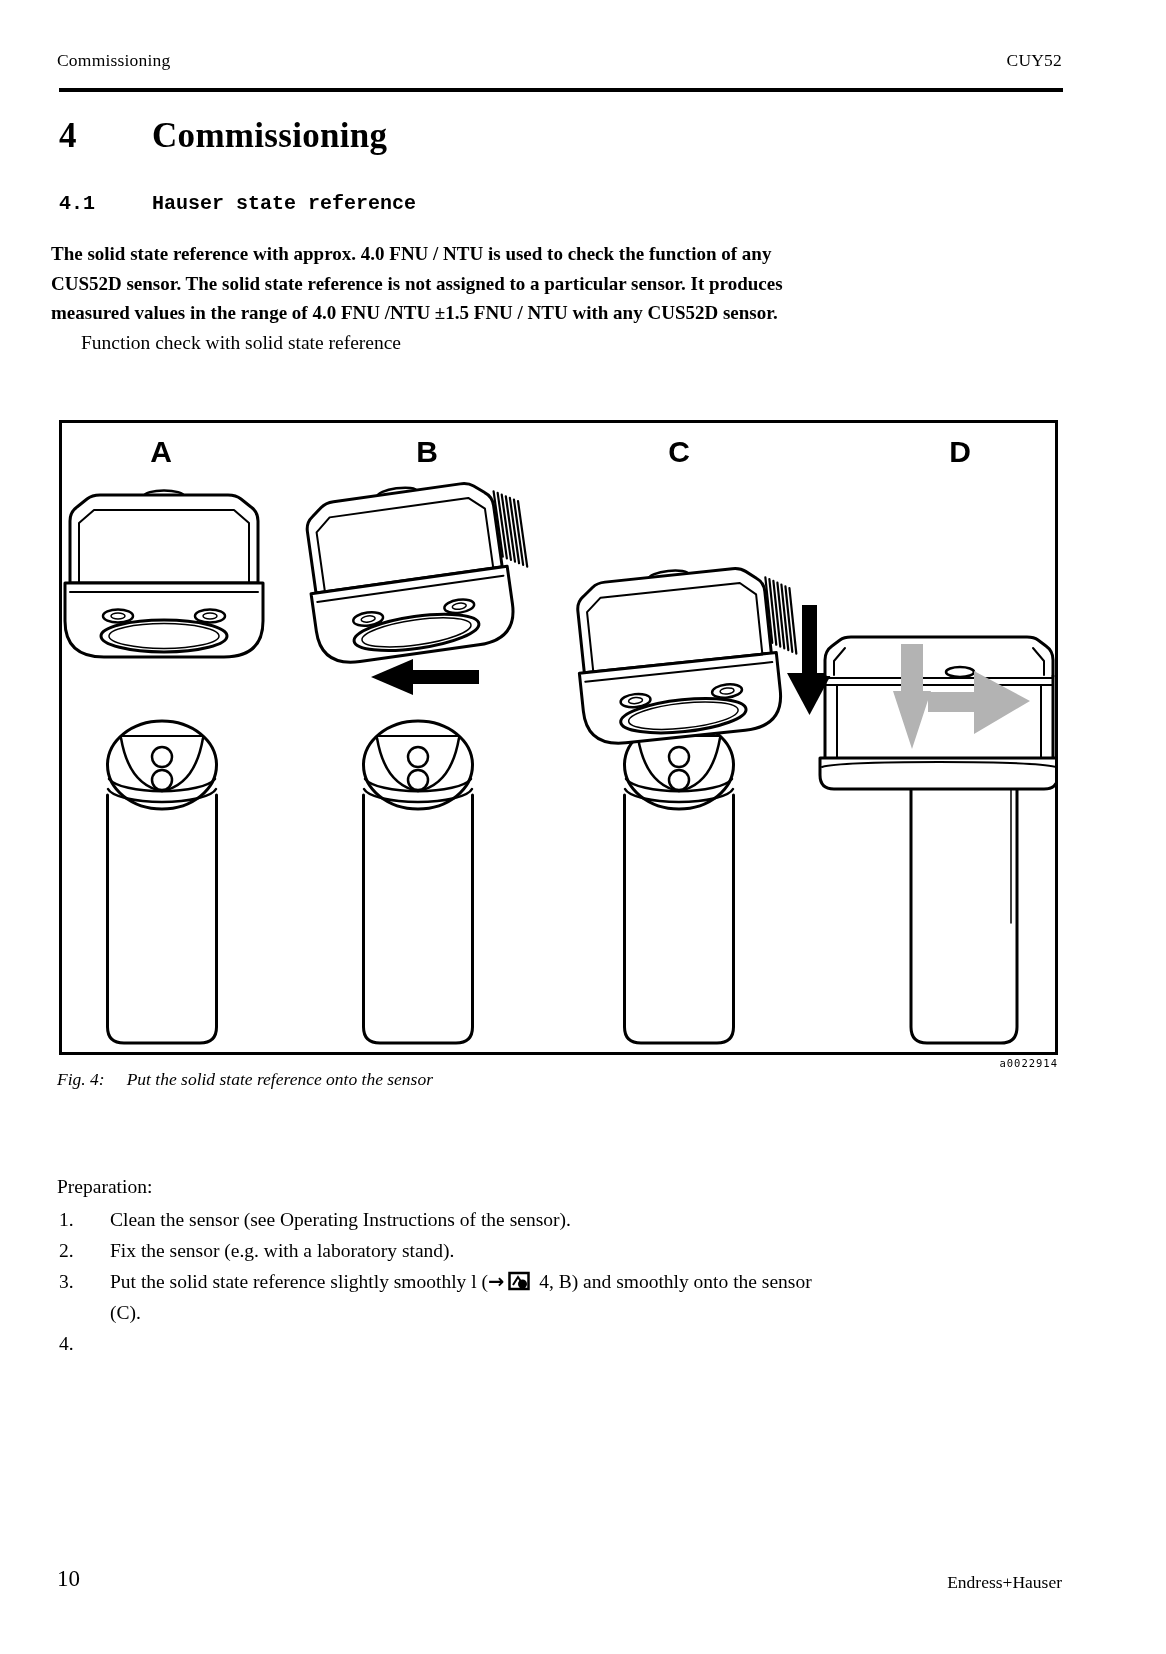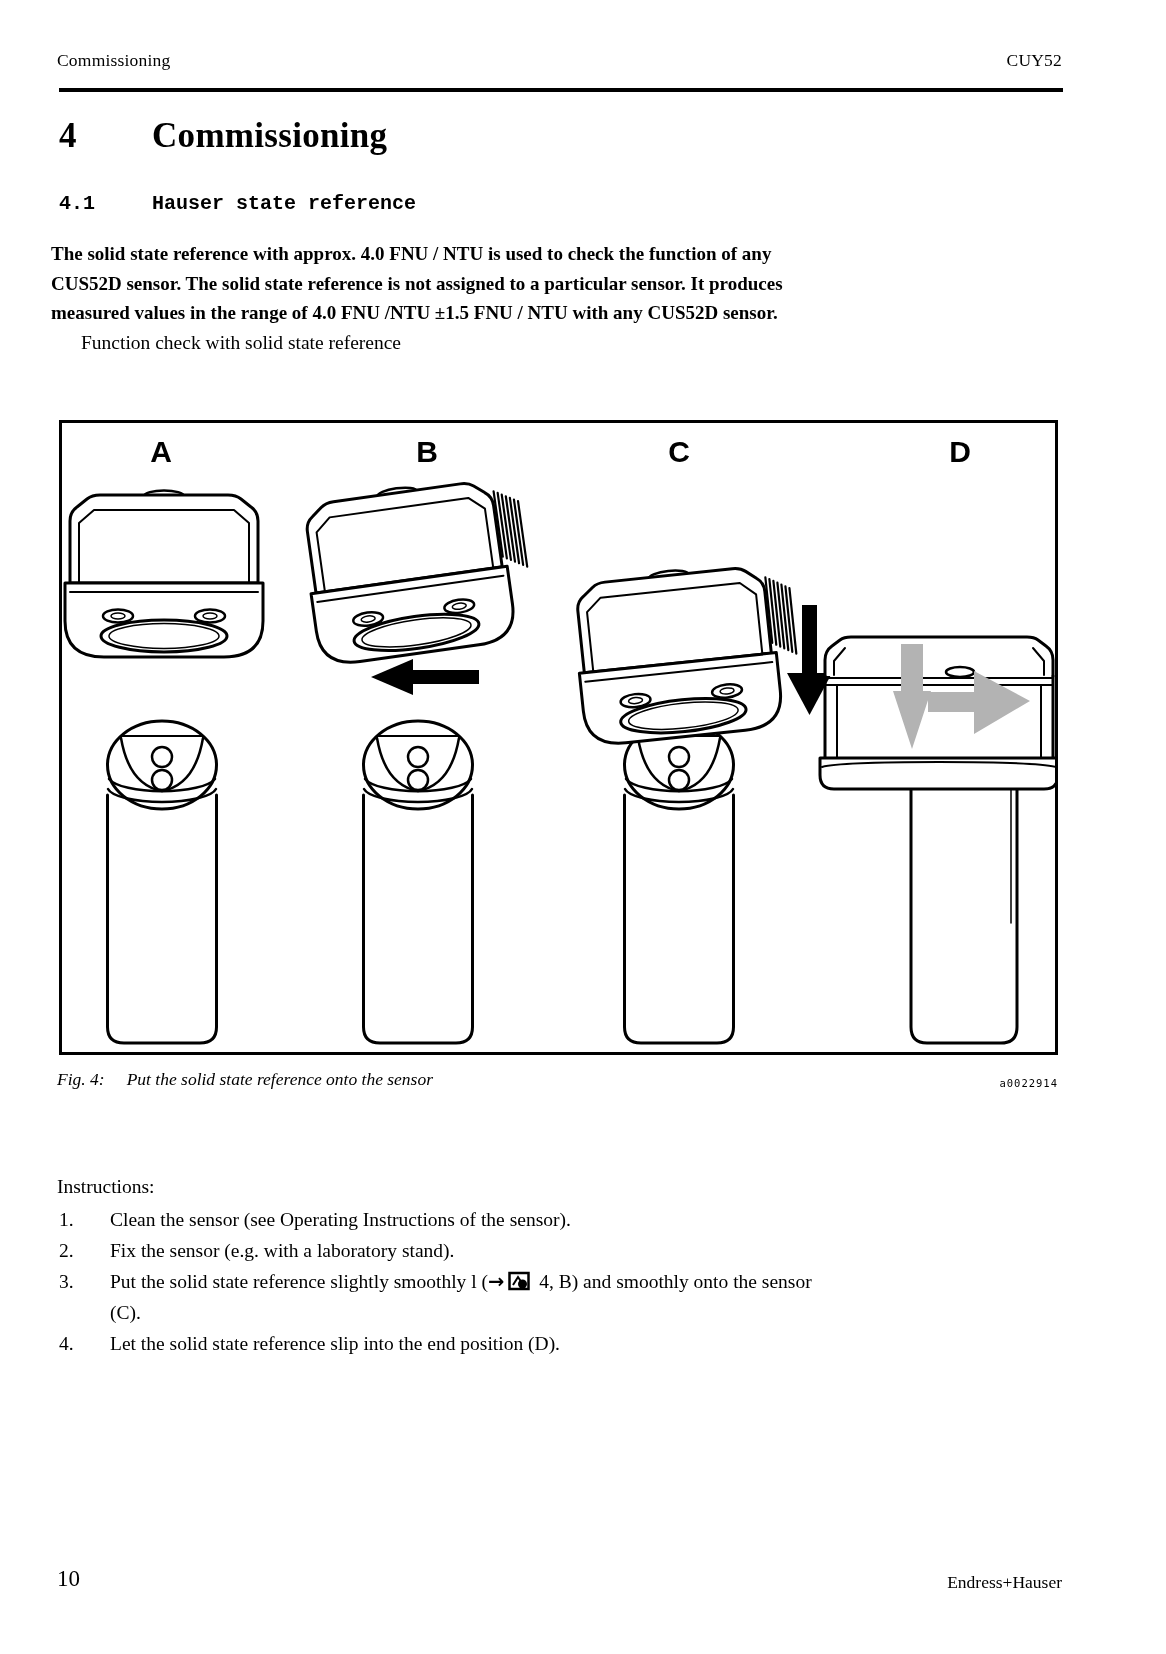--- a/index.html
+++ b/index.html
@@ -27,21 +27,21 @@
   .para { position:absolute; left:51px; top:239px; width:990px;
           font-size:19px; line-height:29.5px;font-weight:bold; }
   .subhead { left:57px; top:332px; font-size:19.5px; font-weight:normal;margin-left:24px; }
 
   .figure { position:absolute; left:59px; top:420px; width:999px; height:635px;
             border:3px solid #000; background:#fff; }
   .figure svg { display:block; }
 
   .imgcode { left:59px; top:1057px; width:999px; text-align:right;
              font-family:"DejaVu Sans Mono", monospace; font-size:10.5px;
-             letter-spacing:1px; white-space:nowrap; position:absolute;margin-top:20px; }
+             letter-spacing:1px; white-space:nowrap; position:absolute; }
 
   .caption { left:57px; top:1069px; font-size:17.5px; font-style:italic; }
   .caption .cap-text { margin-left:22px; }
 
   .prep-title { left:57px; top:1176px; font-size:19.5px; }
   .steps { position:absolute; left:59px; top:1204px; width:960px;
            font-size:19.5px; line-height:31px; }
   .step { position:relative; padding-left:51px; }
   .step-num { position:absolute; left:0; top:0; }
   .figicon { display:inline-block; vertical-align:-3px; margin:0 4px; }
@@ -168,39 +168,38 @@
     </g>
   </svg>
 </div>
 
 <div class="imgcode">a0022914</div>
 
 <div class="t caption">
   <span>Fig. 4:</span><span class="cap-text">Put the solid state reference onto the sensor</span>
 </div>
 
-<div class="t prep-title">Instructions:</div>
+<div class="t prep-title">Preparation:</div>
 <div class="steps">
   <div class="step">
     <span class="step-num">1.</span>
     <span>Clean the sensor (see Operating Instructions of the sensor).</span>
   </div>
   <div class="step">
     <span class="step-num">2.</span>
     <span>Fix the sensor (e.g. with a laboratory stand).</span>
   </div>
   <div class="step">
     <span class="step-num">3.</span>
     <span><span>Put the solid state reference slightly smoothly l (</span><span class="arrow-glyph">→</span><svg class="figicon" width="22" height="20" viewBox="0 0 22 20">
           <rect x="1.5" y="2" width="19" height="16" fill="#fff" stroke="#000" stroke-width="2.5"></rect>
           <path d="M5,14 L10,6 L14,12" fill="none" stroke="#000" stroke-width="2"></path>
           <circle cx="14.5" cy="13" r="4.5" fill="#000"></circle>
         </svg><span> 4, B) and smoothly onto the sensor</span></span>
     <div style="padding-left:0;">(C).</div>
   </div>
   <div class="step">
     <span class="step-num">4.</span>
-    <span>Let the solid state reference slip into the end position (D).</span>
   </div>
 </div>
 
 <div class="t ftr-page">10</div>
 <div class="t ftr-company">Endress+Hauser</div>
 
 </body></html>

